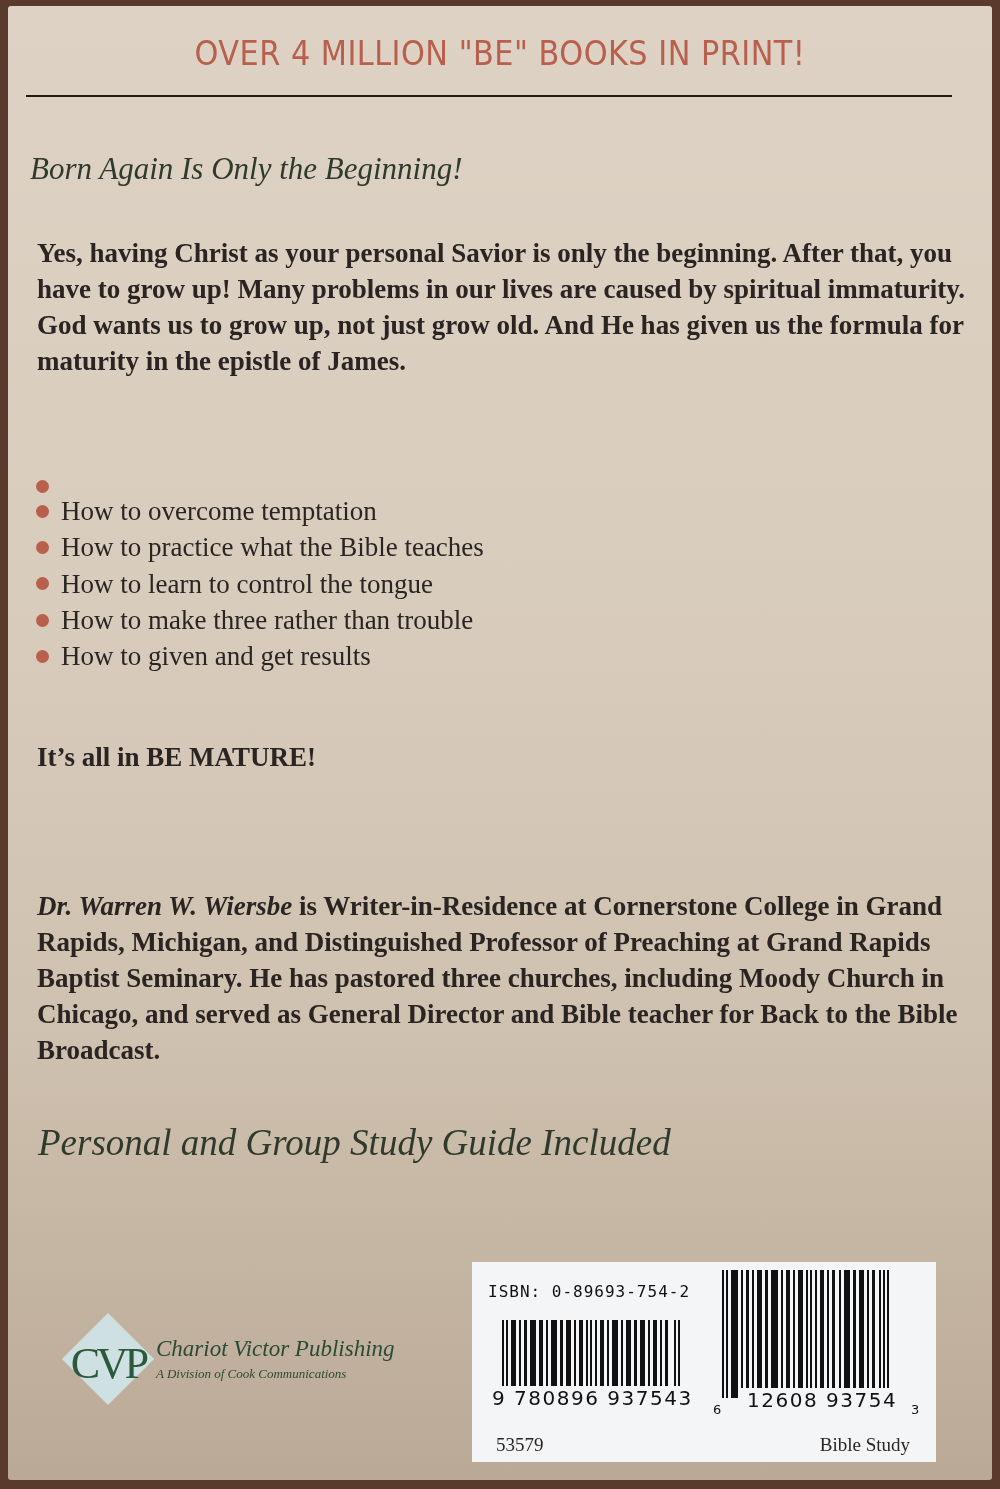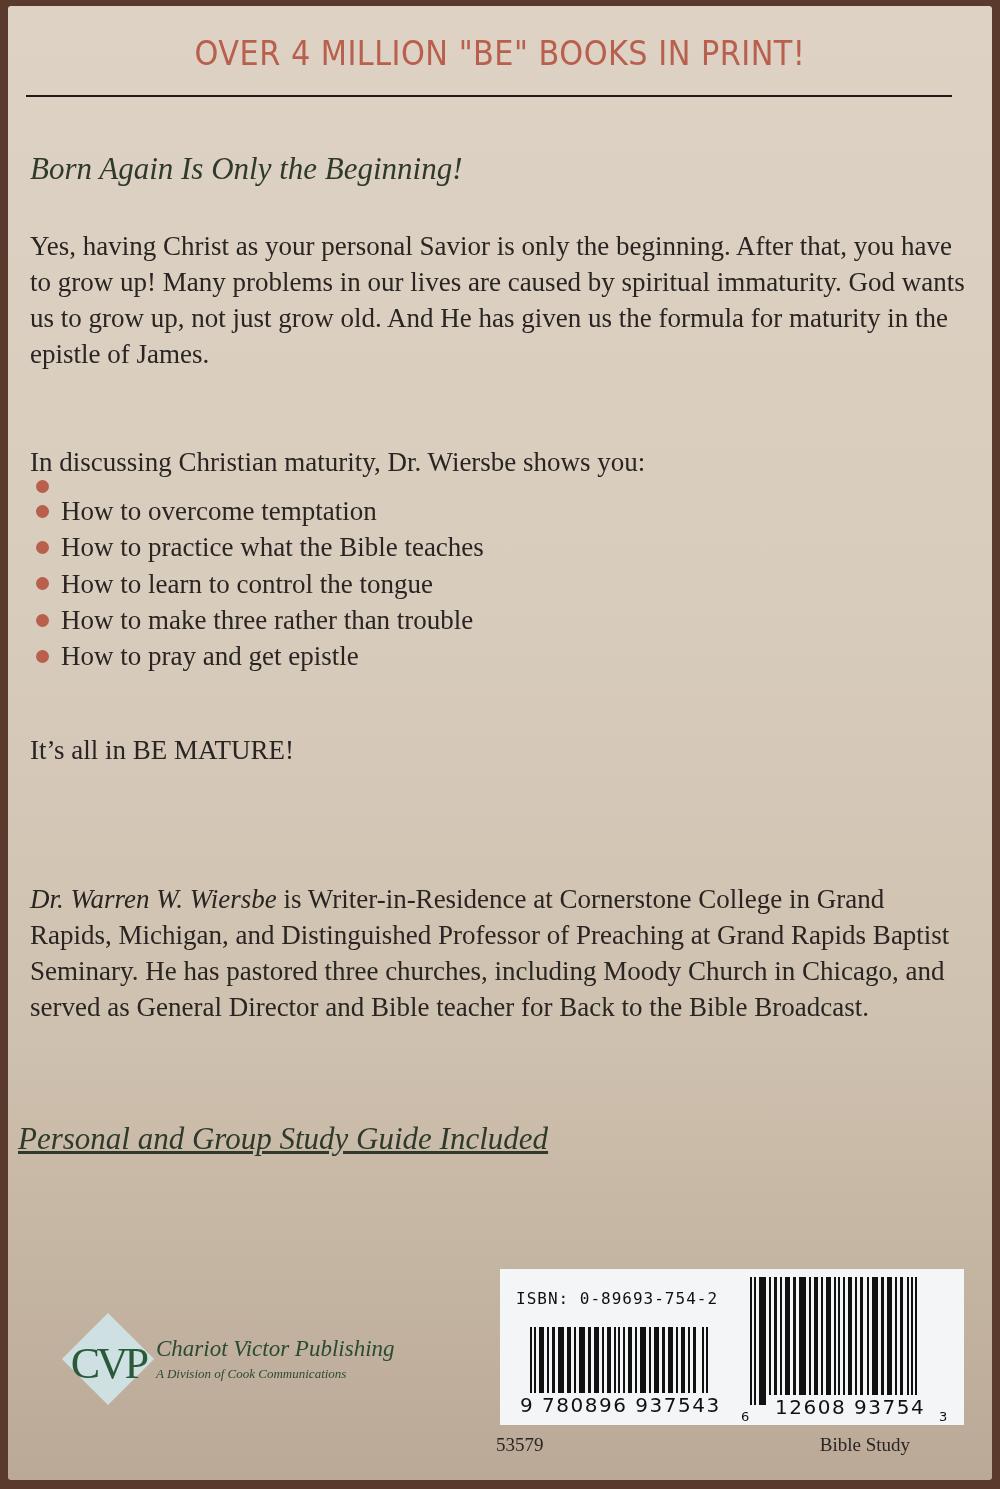--- a/index.html
+++ b/index.html
@@ -26,56 +26,56 @@
     position: absolute; left: 18px; right: 40px; top: 89px;
     height: 2px; background: #1f1a17;
   }
   .tagline {
     position: absolute; left: 22px; top: 145px;
     font-style: italic; font-size: 31px; color: #2f3a2c;
   }
   .para {
     position: absolute; left: 22px; width: 940px;
     font-size: 27px; line-height: 36px; color: #2a2523;
-    margin: 0;
+    margin: 7px;
+    font-weight: bold;
   }
   .p1 { top: 222px; }
   .intro { top: 438px; }
   .bullets {
     position: absolute; left: 22px; top: 474px;
     list-style: none; margin: 0; padding: 0;
     font-size: 27px; line-height: 36.3px; color: #2a2523;
   }
   .bullets li { display: flex; align-items: center; }
   .dot {
     display: inline-block; width: 13px; height: 13px; border-radius: 50%;
     background: #b8604c; margin: 0 12px 0 6px; flex: none;
   }
   .closing { top: 726px; }
   .bio { top: 875px; }
   .bio .name { font-style: italic; }
   .guide {
-    position: absolute; left: 10px; top: 1115px;
-    font-style: italic; font-size: 31px; color: #2f3a2c; text-decoration: underline;
+    position: absolute; left: 30px; top: 1115px;
+    font-style: italic; font-size: 37px; color: #2f3a2c;
   }
   .logo {
     position: absolute; left: 52px; top: 1305px; width: 96px; height: 96px;
   }
   .pub-name {
     position: absolute; left: 148px; top: 1330px;
     font-style: italic; font-size: 23px; color: #2b4a33; text-align: right;
   }
   .pub-sub {
     position: absolute; left: 148px; top: 1360px;
     font-style: italic; font-size: 13px; color: #2b4a33;
   }
   .barcode-box {
-    position: absolute; left: 492px; top: 1256px; width: 464px; height: 156px;
+    position: absolute; left: 464px; top: 1256px; width: 464px; height: 200px;
     background: #f3f5f6;
-    margin-top: 7px;
   }
   .isbn {
     position: absolute; left: 16px; top: 20px;
     font-family: "DejaVu Sans Mono", monospace; font-size: 16px; color: #111;
     letter-spacing: 1px;
   }
   .bars { position: absolute; }
   .bars1 { left: 30px; top: 58px; width: 180px; height: 78px; }
   .bars2 { left: 250px; top: 8px; width: 170px; height: 128px; }
   .num {
@@ -94,21 +94,20 @@
 </style>
 </head>
 <body>
 
 <div class="cover">
   <div class="banner">OVER 4 MILLION "BE" BOOKS IN PRINT!</div>
   <div class="rule"></div>
 
   <div class="tagline">Born Again Is Only the Beginning!</div>
   <p class="para p1">Yes, having Christ as your personal Savior is only the beginning. After that, you have to grow up! Many problems in our lives are caused by spiritual immaturity. God wants us to grow up, not just grow old. And He has given us the formula for maturity in the epistle of James.</p>
-  <p class="para intro">In discussing Christian maturity, Dr. Wiersbe shows you:</p>
 
   <ul class="bullets">
     <li>
         <span class="dot"></span>
       </li>
     <li>
         <span class="dot"></span>
         <span>How to overcome temptation</span>
       </li>
     <li>
@@ -118,21 +117,21 @@
     <li>
         <span class="dot"></span>
         <span>How to learn to control the tongue</span>
       </li>
     <li>
         <span class="dot"></span>
         <span>How to make three rather than trouble</span>
       </li>
     <li>
         <span class="dot"></span>
-        <span>How to pray and get epistle</span>
+        <span>How to given and get results</span>
       </li>
   </ul>
 
   <p class="para bio"><span class="name">Dr. Warren W. Wiersbe</span><span> is Writer-in-Residence at Cornerstone College in Grand Rapids, Michigan, and Distinguished Professor of Preaching at Grand Rapids Baptist Seminary. He has pastored three churches, including Moody Church in Chicago, and served as General Director and Bible teacher for Back to the Bible Broadcast.</span></p>
 
   <p class="para closing">It’s all in BE MATURE!</p>
 
   <div class="guide">Personal and Group Study Guide Included</div>
 
   <svg class="logo" viewBox="0 0 100 100">

